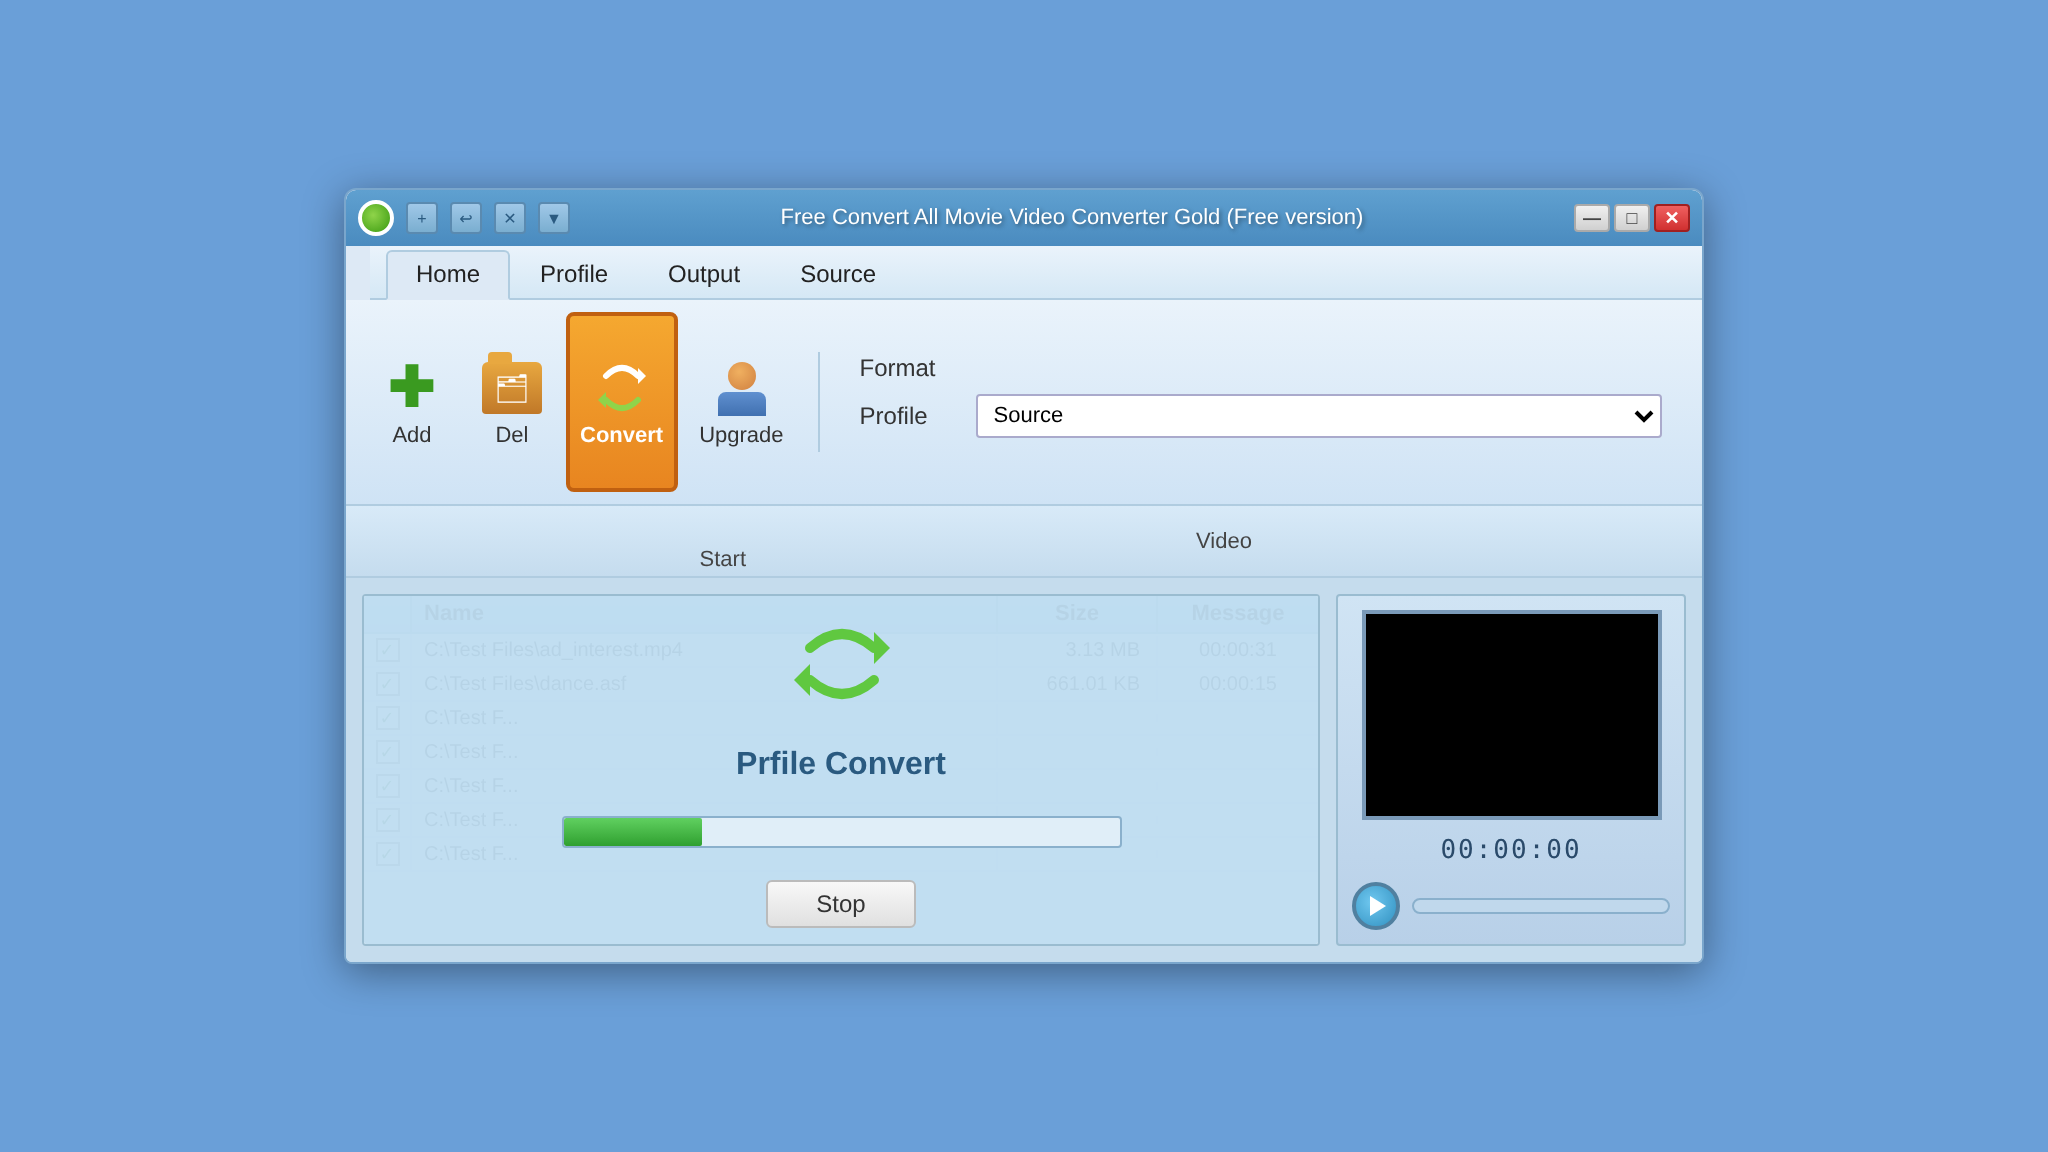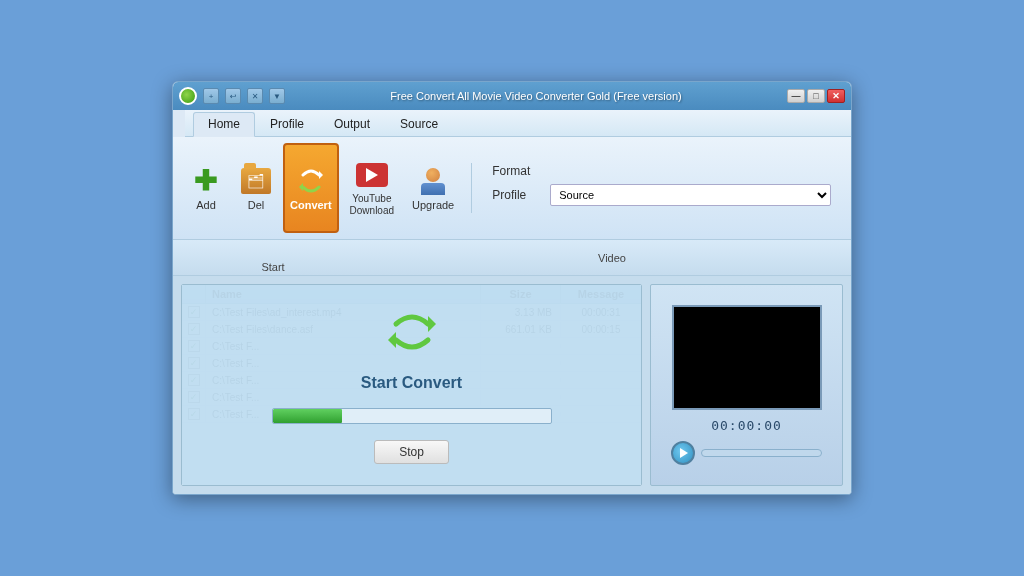--- a/index.html
+++ b/index.html
@@ -291,28 +291,28 @@
       padding: 4px 24px;
       background: linear-gradient(to bottom, #f8f8f8, #e0e0e0);
       border: 1px solid #bbb;
       border-radius: 3px;
       font-size: 12px;
       cursor: pointer;
       color: #333;
     }
 
     .preview-panel {
-      width: 193px;
+      width: 175px;
       background: linear-gradient(to bottom, #d0e4f4, #b8d0e8);
       border: 1px solid #9abcd0;
       border-radius: 2px;
       display: flex;
       flex-direction: column;
       align-items: center;
-      padding: 20px;
+      padding: 7px;
       gap: 8px;
     }
 
     .video-preview {
       width: 150px;
       height: 105px;
       background: black;
       border: 2px solid #7a9ab8;
     }
 
@@ -416,28 +416,20 @@
           <svg width="32" height="32" viewBox="0 0 32 32">
             <path d="M8 10 Q16 2 24 10" stroke="white" stroke-width="3" fill="none" stroke-linecap="round"></path>
             <polygon points="24,6 24,14 28,10" fill="white"></polygon>
             <path d="M24 22 Q16 30 8 22" stroke="#8fd44a" stroke-width="3" fill="none" stroke-linecap="round"></path>
             <polygon points="8,18 8,26 4,22" fill="#8fd44a"></polygon>
           </svg>
         </div>
         <div class="tool-btn-label">Convert</div>
       </div>
 
-      <div class="tool-btn">
-        <div class="tool-btn-icon">
-          <div style="width:32px;height:24px;background:#cc3333;border-radius:4px;display:flex;align-items:center;justify-content:center;">
-            <div style="width:0;height:0;border-top:7px solid transparent;border-bottom:7px solid transparent;border-left:12px solid white;"></div>
-          </div>
-        </div>
-        <div class="tool-btn-label" style="font-size:10px;line-height:1.2;">YouTube<br>Download</div>
-      </div>
 
       <div class="tool-btn">
         <div class="tool-btn-icon">
           <div style="display:flex;flex-direction:column;align-items:center;gap:1px;">
             <div style="width:14px;height:14px;background:radial-gradient(circle at 40% 35%,#f0b060,#d08040);border-radius:50%;"></div>
             <div style="width:24px;height:12px;background:linear-gradient(to bottom,#6090d0,#4070b0);border-radius:4px 4px 0 0;"></div>
           </div>
         </div>
         <div class="tool-btn-label">Upgrade</div>
       </div>
@@ -453,21 +445,21 @@
           <select class="format-select">
             <option>Source</option>
             <option>High Quality</option>
             <option>Low Quality</option>
           </select>
         </div>
       </div>
     </div>
 
     <div style="display:flex;background:linear-gradient(to bottom,#d8eaf8,#c5dcee);border-bottom:1px solid #b0cce0;padding:2px 0;">
-      <div style="display:flex;align-items:center;justify-content:center;width:200px;margin-top:19px;">
+      <div style="display:flex;align-items:center;justify-content:flex-end;width:200px;margin-top:19px;">
         <span style="font-size:11px;color:#444;">Start</span>
       </div>
       <div style="flex:1;display:flex;align-items:center;justify-content:center;">
         <span style="font-size:11px;color:#444;">Video</span>
       </div>
     </div>
   </div>
 
   <div class="content-area">
 
@@ -523,21 +515,21 @@
         <div class="file-cell file-cell-msg"></div>
       </div>
 
       <div class="convert-overlay">
         <svg class="convert-icon" width="52" height="52" viewBox="0 0 52 52">
           <path d="M10 18 Q26 4 42 18" stroke="#60c840" stroke-width="5" fill="none" stroke-linecap="round"></path>
           <polygon points="42,10 42,26 50,18" fill="#60c840"></polygon>
           <path d="M42 34 Q26 48 10 34" stroke="#60c840" stroke-width="5" fill="none" stroke-linecap="round"></path>
           <polygon points="10,26 10,42 2,34" fill="#60c840"></polygon>
         </svg>
-        <div class="convert-title">Start Convert</div>
+        <div class="convert-title">Prfile Convert</div>
         <div class="progress-bar-container">
           <div class="progress-bar-fill" style="width:25%;"></div>
         </div>
         <button class="stop-btn">Stop</button>
       </div>
     </div>
 
     <div class="preview-panel">
       <div class="video-preview"></div>
       <div class="time-display">00:00:00</div>

